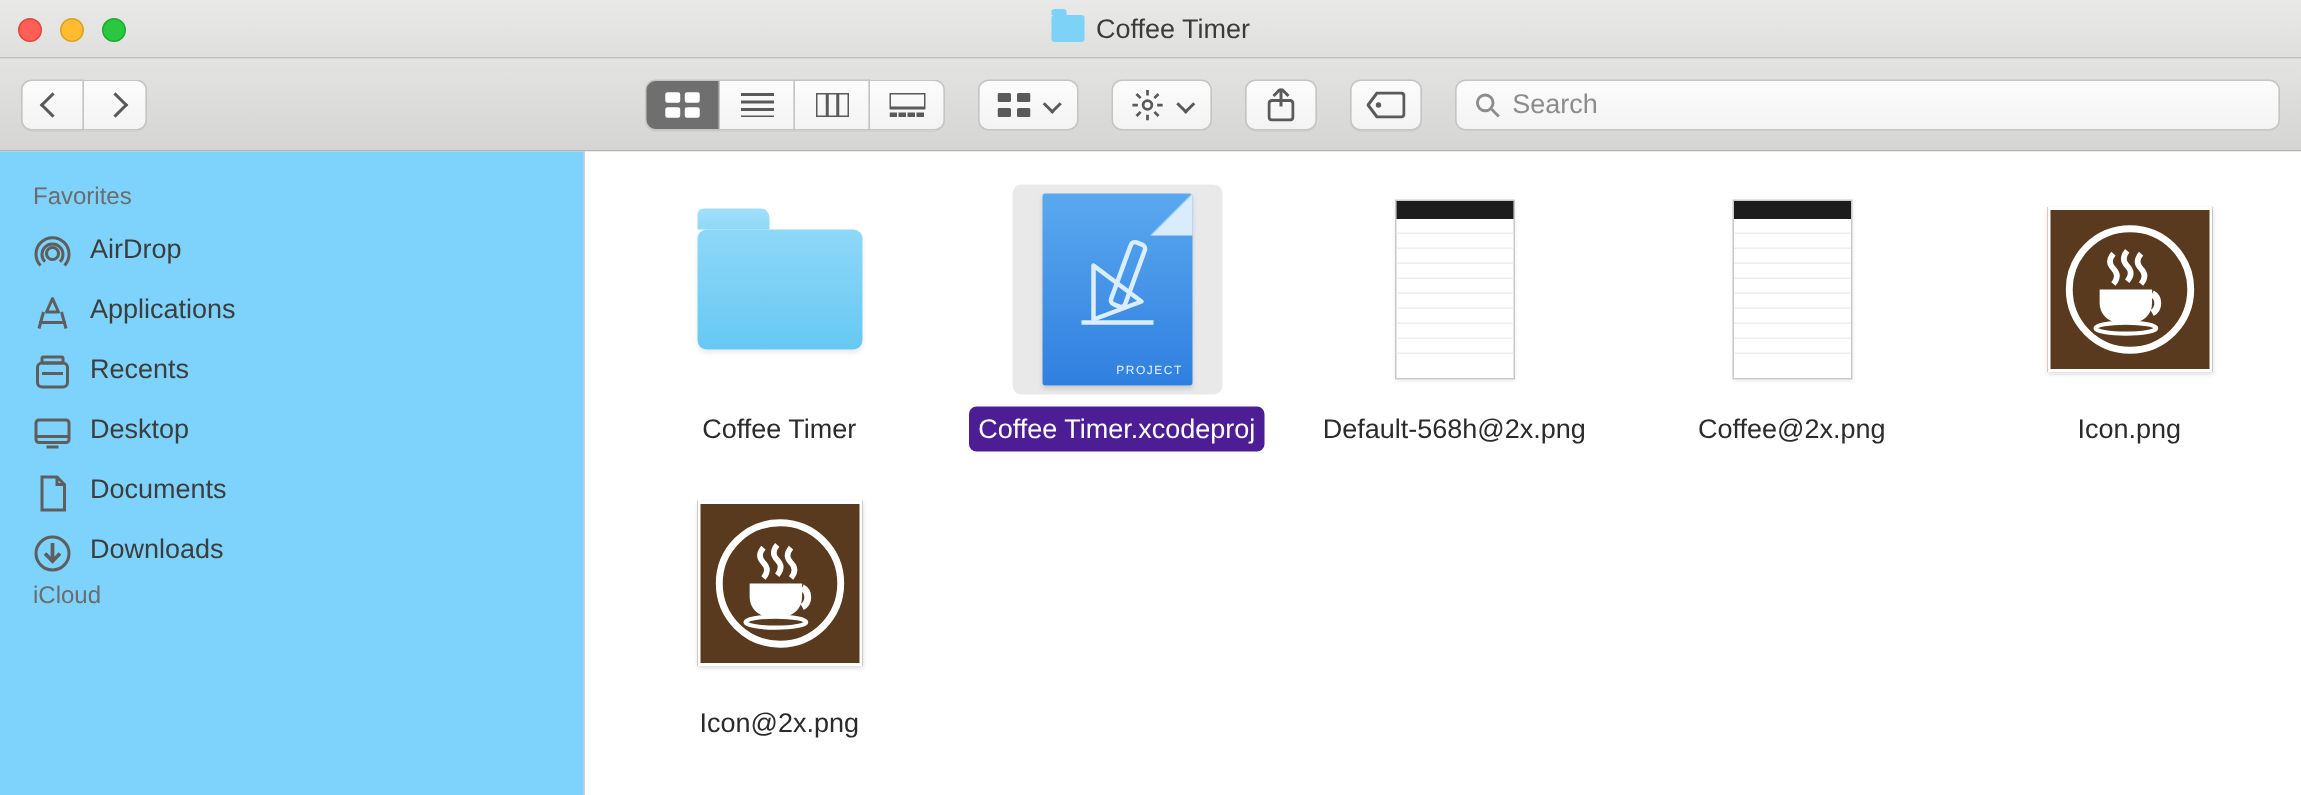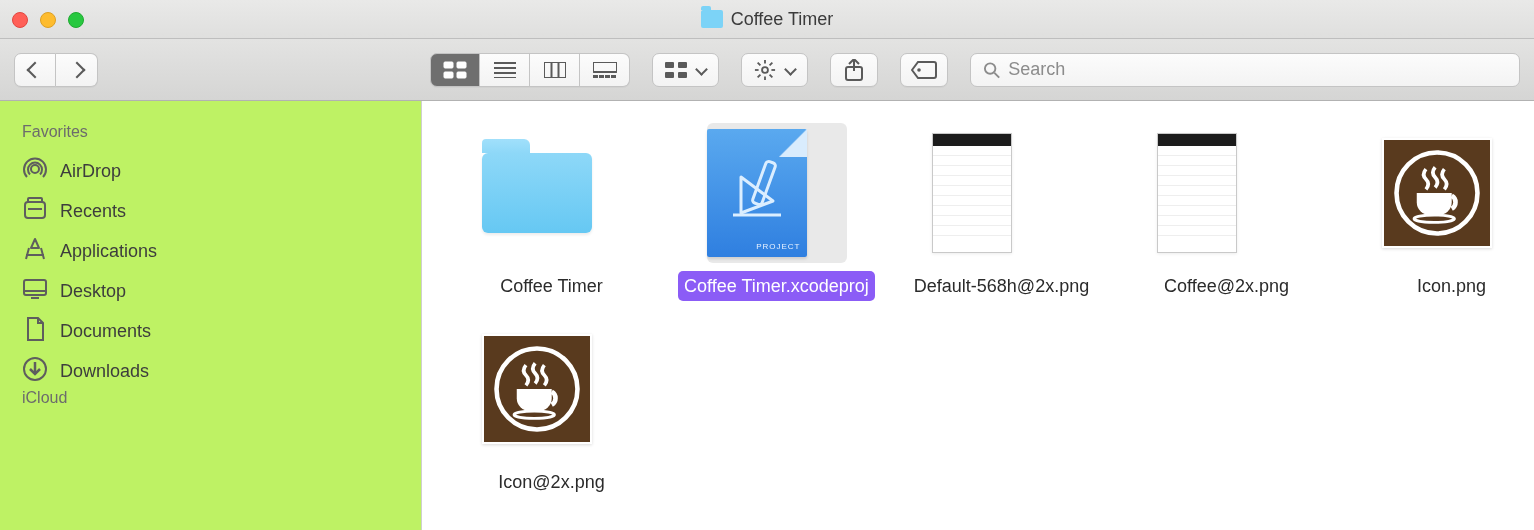--- a/index.html
+++ b/index.html
@@ -132,36 +132,36 @@
     background: transparent;
     font-size: 18px;
     color: #333;
     width: 100%;
   }
   .search input::placeholder { color: #8c8c8c; }
 
   
   .body { display: flex; height: calc(530px - 39px - 62px); }
   .sidebar {
-    width: 422px;
-    background: #bef264;
+    width: 390px;
+    background: #7dd3fc;
     border-right: 1px solid #cfcfcf;
     padding-top: 22px;
   }
   .side-section-header {
     padding: 0 22px;
     font-size: 16px;
     color: #6c6c6c;
     font-weight: 500;
     margin-bottom: 8px;
   }
   .side-section-header:first-child{ margin-top: 0;}
   .side-item {
     display: flex;
-    align-items: flex-end;
+    align-items: flex-start;
     gap: 12px;
     padding: 7px 22px;
     font-size: 18px;
     color: #3d3d3d;
     cursor: default;
   }
   .side-item svg { flex: 0 0 auto; }
 
   .content {
     flex: 1;
@@ -176,35 +176,35 @@
   }
   .item {
     display: flex;
     flex-direction: column;
     align-items: center;
     gap: 8px;
     padding-top: 4px;
   }
   .thumb-wrap{
     width: 140px; height: 140px;
-    display:flex; align-items:center; justify-content:flex-start;
+    display:flex; align-items:center; justify-content:center;
     border-radius: 6px;
   }
   .item.selected .thumb-wrap { background: #e9e9e9; }
   .caption {
     text-align: center;
     font-size: 18px;
     color: #2b2b2b;
     line-height: 1.35;
     max-width: 200px;
     padding: 3px 6px;
     border-radius: 5px;
   }
   .item.selected .caption {
-    background: #8b5cf6;
+    background: #4c1d95;
     color: #fff;
   }
 
   
   .folder-big {
     width: 110px; height: 80px;
     background: linear-gradient(#8ed8f8, #66c8f3);
     border-radius: 6px;
     position: relative;
     box-shadow: 0 2px 3px rgba(0,0,0,0.08);
@@ -383,35 +383,35 @@
       <svg width="26" height="26" viewBox="0 0 26 26">
         <circle cx="13" cy="13" r="4" fill="none" stroke="#5e5e5e" stroke-width="2"></circle>
         <path d="M5 21 a11 11 0 1 1 16 0" fill="none" stroke="#5e5e5e" stroke-width="2"></path>
         <path d="M8 18.5 a7 7 0 1 1 10 0" fill="none" stroke="#5e5e5e" stroke-width="2"></path>
       </svg>
       <span>AirDrop</span>
     </div>
 
     <div class="side-item">
       <svg width="26" height="26" viewBox="0 0 26 26">
-        <rect x="3" y="6" width="20" height="16" rx="3" fill="none" stroke="#5e5e5e" stroke-width="2"></rect>
-        <rect x="6" y="2" width="14" height="4" rx="1" fill="none" stroke="#5e5e5e" stroke-width="2"></rect>
-        <line x1="6" y1="13" x2="20" y2="13" stroke="#5e5e5e" stroke-width="2"></line>
-      </svg>
-      <span>Recents</span>
-    </div>
-
-    <div class="side-item">
-      <svg width="26" height="26" viewBox="0 0 26 26">
         <path d="M13 3 L17 12 L9 12 Z" fill="none" stroke="#5e5e5e" stroke-width="2" stroke-linejoin="round"></path>
         <path d="M7 12 L4 23" stroke="#5e5e5e" stroke-width="2"></path>
         <path d="M19 12 L22 23" stroke="#5e5e5e" stroke-width="2"></path>
         <line x1="4" y1="19" x2="22" y2="19" stroke="#5e5e5e" stroke-width="2"></line>
       </svg>
       <span>Applications</span>
+    </div>
+
+    <div class="side-item">
+      <svg width="26" height="26" viewBox="0 0 26 26">
+        <rect x="3" y="6" width="20" height="16" rx="3" fill="none" stroke="#5e5e5e" stroke-width="2"></rect>
+        <rect x="6" y="2" width="14" height="4" rx="1" fill="none" stroke="#5e5e5e" stroke-width="2"></rect>
+        <line x1="6" y1="13" x2="20" y2="13" stroke="#5e5e5e" stroke-width="2"></line>
+      </svg>
+      <span>Recents</span>
     </div>
 
     <div class="side-item">
       <svg width="26" height="26" viewBox="0 0 26 26">
         <rect x="2" y="4" width="22" height="15" rx="2" fill="none" stroke="#5e5e5e" stroke-width="2"></rect>
         <line x1="2" y1="15" x2="24" y2="15" stroke="#5e5e5e" stroke-width="2"></line>
         <line x1="9" y1="22" x2="17" y2="22" stroke="#5e5e5e" stroke-width="2"></line>
       </svg>
       <span>Desktop</span>
     </div>

